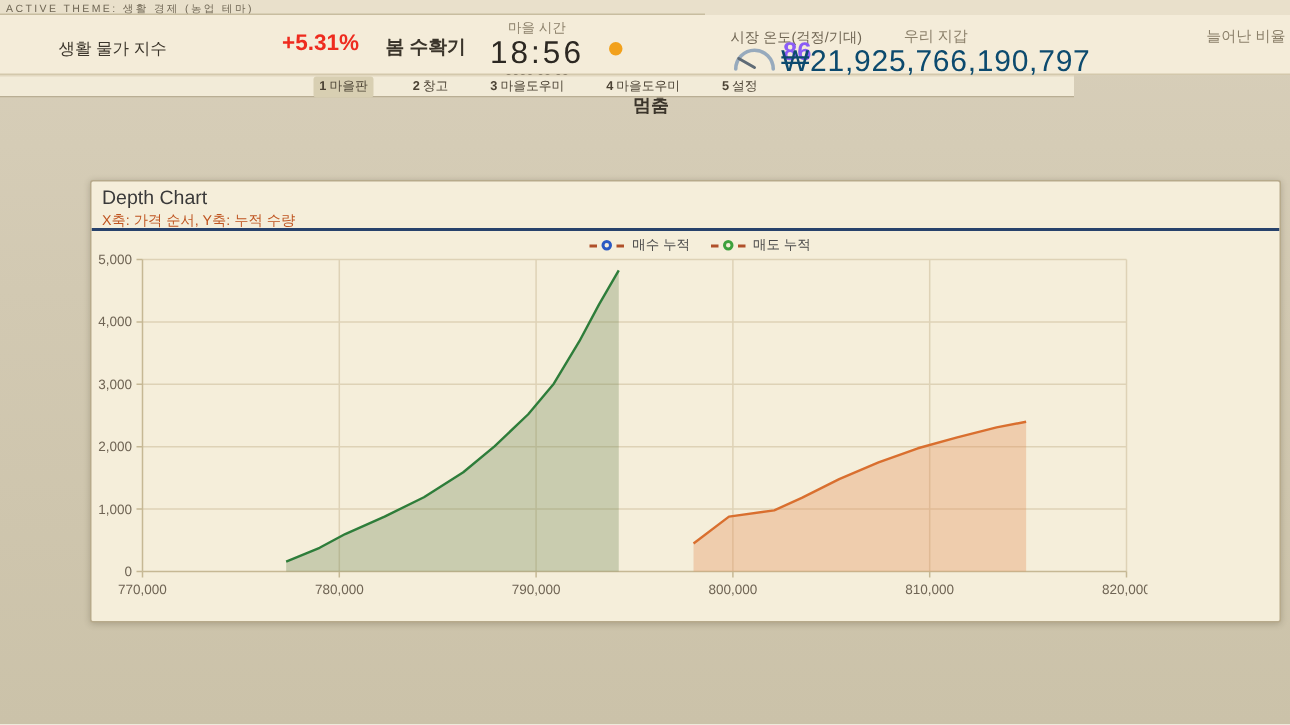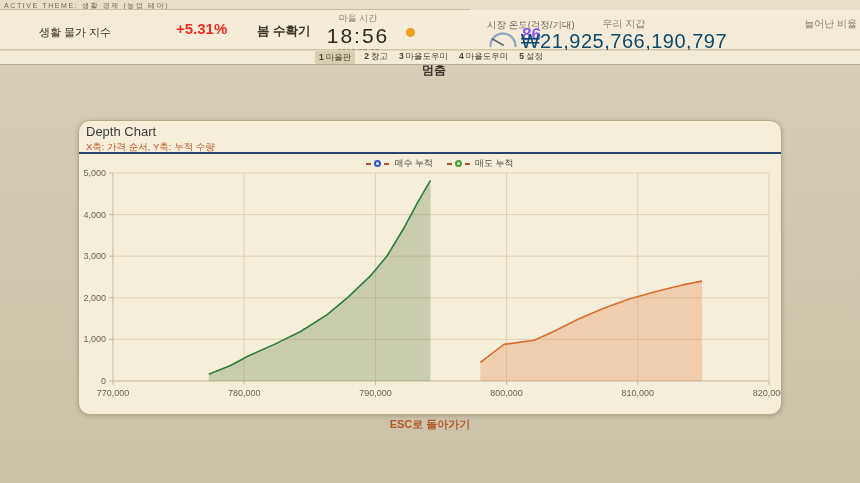--- a/index.html
+++ b/index.html
@@ -14,49 +14,49 @@
   #theme-bar .txt { position:absolute; left:4px; top:1px; font-size:7px; letter-spacing:1.6px;
                     color:#6f6654; white-space:nowrap; }
   #theme-bar .underline { position:absolute; left:0; bottom:0; width:470px; height:1px; background:#c8bda0; }
 
   
   #stats-bar { position:absolute; left:0; top:10px; width:860px; height:40px;
                background:#f4ecd9; border-bottom:1px solid #d3c8ac; }
   .abs { position:absolute; white-space:nowrap; }
   .cpi-label { left:3px; top:15px; font-size:11px; color:#3b352b;margin-left:36px; }
   .cpi-value { left:62px; top:5px; font-size:21px; font-weight:500; color:#2c2822; letter-spacing:0.5px; }
-  .cpi-change { left:176px; top:10px; font-size:15px; font-weight:bold; color:#ee2b1f; }
+  .cpi-change { left:188px; top:10px; font-size:15px; font-weight:bold; color:#ee2b1f; }
   .season { left:257px; top:13px; font-size:12.5px; font-weight:bold; color:#3b352b; }
   .clock { left:318px; top:0; width:80px; text-align:center; }
   .clock-label { display:block; font-size:9px; color:#8c816b; margin-top:2px; }
   .clock-time { display:block; font-size:21px; font-weight:500; letter-spacing:2px; color:#2c2822; line-height:22px; }
   .clock-date { display:block; font-size:8.5px; color:#8c816b; }
   .pause-dot { left:406px; top:18px; width:9px; height:9px; border-radius:50%; background:#f2a11c; }
   .pause-label { left:422px; top:15px; font-size:12px; font-weight:bold; color:#3b352b;margin-top:37px; }
   .temp-label { left:487px; top:9px; font-size:9.5px; color:#6f6553; }
   .gauge { left:487px; top:20px; }
   .temp-value { left:522px; top:15px; font-size:17px; font-weight:600; color:#8b5cf6; }
   .wallet { right:133px; top:0; text-align:center;margin-left:43px; }
   .wallet .lbl { display:block; font-size:10px; color:#8c816b; margin-top:7px; }
   .wallet .val { display:block; font-size:20px; font-weight:500; color:#0c4a6e; letter-spacing:0.5px; line-height:20px; }
   .growth { right:3px; top:0; text-align:right; }
   .growth .lbl { display:block; font-size:10px; color:#8c816b; margin-top:7px; }
   .growth .val { display:block; font-size:15px; font-weight:bold; color:#ee2b1f; line-height:17px; }
 
   
-  #nav-bar { position:absolute; left:0; top:50px; width:860px; height:15px;
+  #nav-bar { position:absolute; left:0; top:50px; width:716px; height:15px;
              background:#f2ebd8; border-top:1px solid #e2d8c0; border-bottom:1px solid #b9ae94;
-             display:flex; justify-content:center; gap:7px; }
+             display:flex; align-items:center; justify-content:center; gap:24px; }
   .nav-item { font-size:8.5px; color:#4b4234; cursor:default; padding:0 2px; border-radius:2px; }
   .nav-item .num { font-weight:bold; margin-right:2px; }
   .nav-item.active { background:#d8cfb2; padding:1px 4px; }
 
   
-  #panel { position:absolute; left:78px; top:120px; width:704px; height:295px;
-           background:#f5eeda; border:1px solid #b7aa8b; border-radius:12px;
+  #panel { position:absolute; left:60px; top:120px; width:794px; height:295px;
+           background:#f5eeda; border:1px solid #b7aa8b; border-radius:2px;
            box-shadow:0 1px 4px rgba(60,50,30,0.25); overflow:hidden; }
   .panel-title { position:absolute; left:7px; top:3px; font-size:13px; color:#3a3a3a; }
   .panel-subtitle { position:absolute; left:7px; top:20px; font-size:9.5px; color:#bf5420; }
   .panel-rule { position:absolute; left:0; top:31px; width:100%; height:2px; background:#27426b; }
   .legend { position:absolute; left:0; top:36px; width:100%; display:flex; justify-content:center; gap:14px;padding-left:20px; }
   .legend-item { display:flex; align-items:center; gap:3px; cursor:pointer; }
   .legend-dash { width:5px; height:2px; background:#b0502a; }
   .legend-circle { width:7px; height:7px; border:2px solid #2b59c3; border-radius:50%; background:#f5eeda; }
   .legend-label { font-size:9px; color:#4a4a4a; margin-left:2px; }
   #chart-svg { position:absolute; left:0; top:48px; }
@@ -182,15 +182,14 @@
         <text x="690" y="227" text-anchor="middle" class="tick">820,000</text>
         <line x1="34" y1="4" x2="34" y2="212" stroke="#c6b894" stroke-width="1"></line>
         <line x1="34" y1="212" x2="690" y2="212" stroke="#c6b894" stroke-width="1"></line>
         <path d="M129.776,212 L129.776,205.344 L152.07999999999998,196.192 L169.136,187.04 L195.376,175.392 L221.61599999999999,162.496 L247.856,145.856 L268.84799999999996,128.38400000000001 L291.152,107.168 L308.20799999999997,86.784 L325.264,58.49600000000001 L338.384,33.952 L351.504,11.280000000000001 L351.504,212 Z" fill="rgba(110,135,85,0.32)" stroke="none"></path>
         <path d="M129.776,205.344 L152.07999999999998,196.192 L169.136,187.04 L195.376,175.392 L221.61599999999999,162.496 L247.856,145.856 L268.84799999999996,128.38400000000001 L291.152,107.168 L308.20799999999997,86.784 L325.264,58.49600000000001 L338.384,33.952 L351.504,11.280000000000001" fill="none" stroke="#2e7d3a" stroke-width="1.6" stroke-linejoin="round"></path>
         <path d="M401.36,212 L401.36,193.28 L424.976,175.392 L455.152,171.232 L473.52000000000004,162.912 L498.448,150.43200000000002 L524.688,139.2 L550.928,129.84 L577.168,122.56 L603.408,115.904 L623.088,112.16 L623.088,212 Z" fill="rgba(228,142,88,0.35)" stroke="none"></path>
         <path d="M401.36,193.28 L424.976,175.392 L455.152,171.232 L473.52000000000004,162.912 L498.448,150.43200000000002 L524.688,139.2 L550.928,129.84 L577.168,122.56 L603.408,115.904 L623.088,112.16" fill="none" stroke="#d96f2f" stroke-width="1.6" stroke-linejoin="round"></path>
       </svg>
   </div>
 
-  <div id="esc-hint">ESC로 돌아가기</div>
 
 </div>
 
 </body></html>

